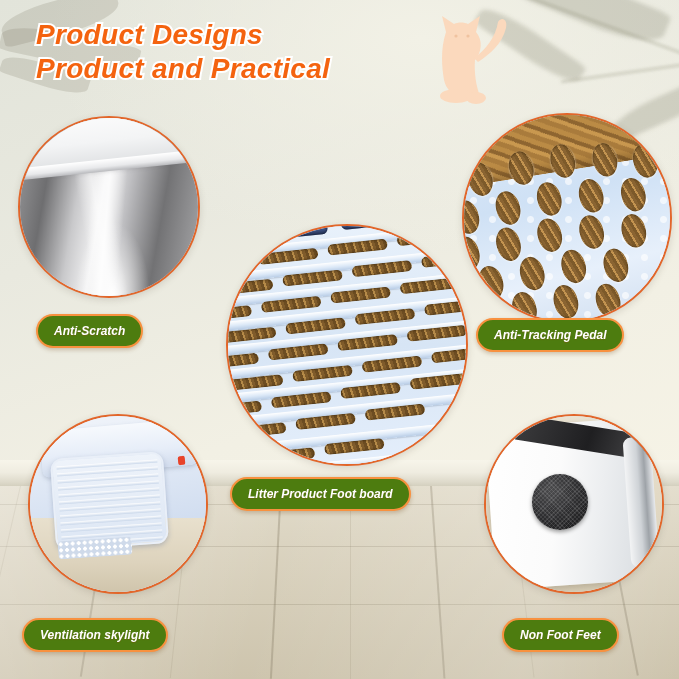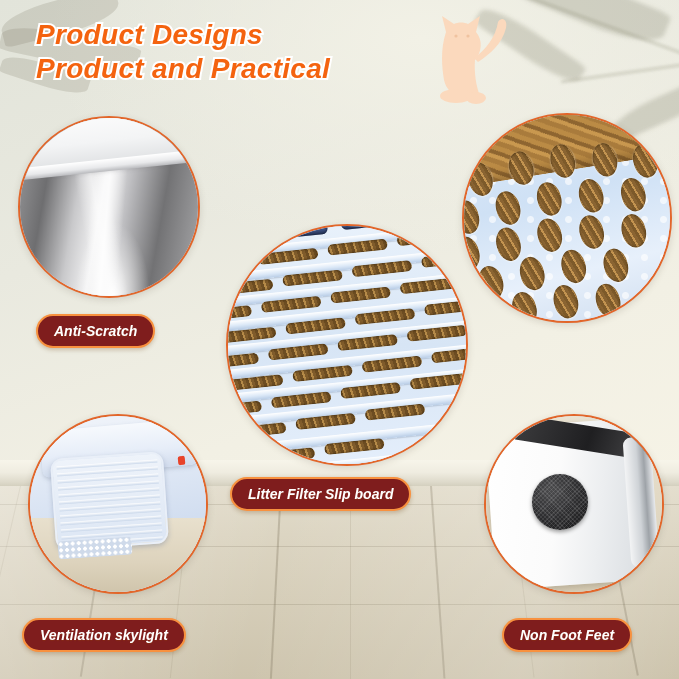--- a/index.html
+++ b/index.html
@@ -212,26 +212,26 @@
     background:
       repeating-linear-gradient(45deg, rgba(255,255,255,.10) 0 1px, rgba(0,0,0,0) 1px 3px),
       repeating-linear-gradient(-45deg, rgba(255,255,255,.10) 0 1px, rgba(0,0,0,0) 1px 3px),
       radial-gradient(circle at 35% 30%, #4b4b4d 0%, #2b2b2d 55%, #171718 100%);
     box-shadow:0 2px 4px rgba(0,0,0,.4);
   }
 
   
   .pill{
     position:absolute;
-    background:#7f1d1d;
+    background:#4d7c0f;
     border:2px solid #f8913f;
     border-radius:22px;
     color:#ffffff;
     font-weight:bold;font-style:italic;
-    font-size:14px;line-height:30px;
+    font-size:12px;line-height:30px;
     padding:0 16px;
     white-space:nowrap;
     box-shadow:0 2px 4px rgba(110,70,20,.28);
     text-shadow:0 1px 1px rgba(150,70,10,.35);
   }
 </style>
 </head>
 <body>
 
 <div id="stage">
@@ -312,20 +312,21 @@
       <div class="hole" style="left:170px;top:78px;"></div>
       <div class="hole" style="left:22px;top:112px;"></div>
       <div class="hole" style="left:64px;top:108px;"></div>
       <div class="hole" style="left:106px;top:106px;"></div>
       <div class="hole" style="left:148px;top:110px;"></div>
       <div class="hole" style="left:52px;top:142px;"></div>
       <div class="hole" style="left:94px;top:140px;"></div>
       <div class="hole" style="left:136px;top:144px;"></div>
     </div>
   </div>
+  <div class="pill" style="left:476px;top:318px;">Anti-Tracking Pedal</div>
 
   <div class="circle" style="left:226px;top:224px;width:238px;height:238px;">
     <div class="board"></div>
     <div class="slats">
       <div class="slat" style="top:6px;"></div>
       <div class="slot dark" style="left:10px;top:16px;width:56px;"></div>
       <div class="slot dark" style="left:80px;top:14px;width:56px;"></div>
       <div class="slot dark" style="left:150px;top:12px;width:56px;"></div>
 
       <div class="slat" style="top:30px;"></div>
@@ -366,21 +367,21 @@
       <div class="slat" style="top:198px;"></div>
       <div class="slot" style="left:14px;top:208px;width:60px;"></div>
       <div class="slot" style="left:84px;top:206px;width:60px;"></div>
       <div class="slot" style="left:154px;top:204px;width:60px;"></div>
       <div class="slat" style="top:226px;"></div>
       <div class="slot" style="left:40px;top:236px;width:60px;"></div>
       <div class="slot" style="left:110px;top:234px;width:60px;"></div>
       <div class="slat" style="top:252px;"></div>
     </div>
   </div>
-  <div class="pill" style="left:230px;top:477px;">Litter Filter Slip board</div>
+  <div class="pill" style="left:230px;top:477px;">Litter Product Foot board</div>
 
   <div class="circle" style="left:28px;top:414px;width:176px;height:176px;">
     <div class="vent-scene"></div>
     <div class="vent-floorbg"></div>
     <div class="vent-body"></div>
     <div class="vent-lid"></div>
     <div class="redtab"></div>
     <div class="vent-panel">
       <div class="rib" style="top:6px;"></div>
         <div class="rib" style="top:13px;"></div>

